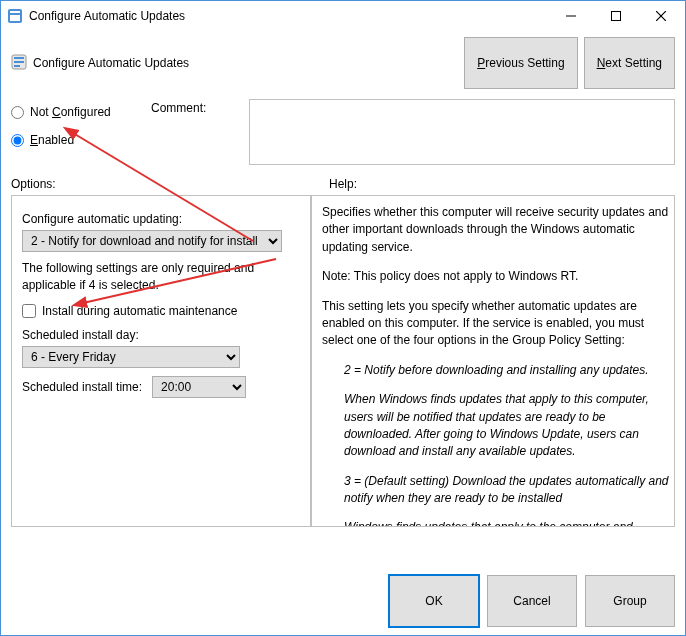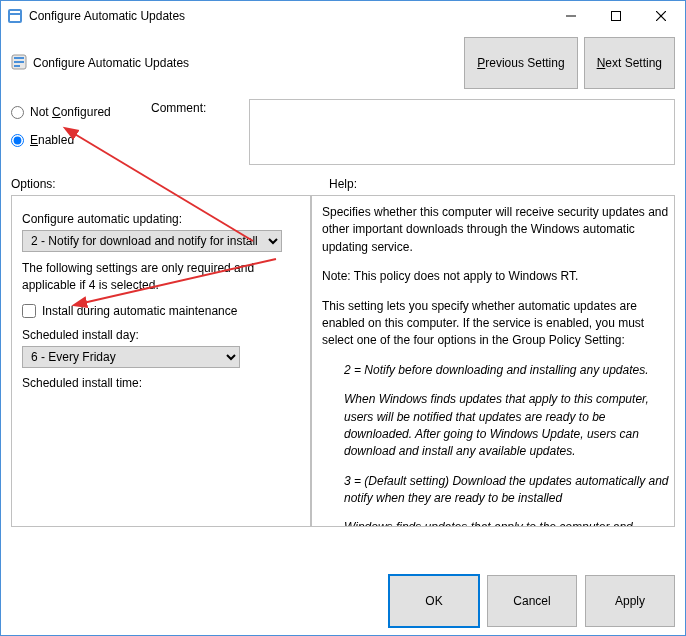--- a/index.html
+++ b/index.html
@@ -123,37 +123,40 @@
       <label class="chk-row">
         <input type="checkbox" style="">
         <span>Install during automatic maintenance</span>
       </label>
       <span class="opt-label">Scheduled install day:</span>
       <select class="sel-med">
         <option>6 - Every Friday</option>
       </select>
       <div class="time-row">
         <span>Scheduled install time:</span>
+        <select class="sel-sm">
+          <option>20:00</option>
+        </select>
       </div>
     </div>
     <div class="panel help">
       <p>Specifies whether this computer will receive security updates and other important downloads through the Windows automatic updating service.</p>
       <p>Note: This policy does not apply to Windows RT.</p>
       <p>This setting lets you specify whether automatic updates are enabled on this computer. If the service is enabled, you must select one of the four options in the Group Policy Setting:</p>
       <p class="indent">2 = Notify before downloading and installing any updates.</p>
       <p class="indent">When Windows finds updates that apply to this computer, users will be notified that updates are ready to be downloaded. After going to Windows Update, users can download and install any available updates.</p>
       <p class="indent">3 = (Default setting) Download the updates automatically and notify when they are ready to be installed</p>
       <p class="indent">Windows finds updates that apply to the computer and</p>
     </div>
   </div>
 
   <div class="bottombar">
     <button class="btn default">OK</button>
     <button class="btn">Cancel</button>
-    <button class="btn">Apply</button>
+    <button class="btn">Group</button>
   </div>
 
   <svg class="arrow-overlay" width="686" height="636">
     <defs>
       <marker id="ah" markerWidth="10" markerHeight="10" refX="2" refY="3" orient="auto">
         <path d="M0,0 L0,6 L8,3 z" fill="#e03030"></path>
       </marker>
     </defs>
     <line x1="252" y1="240" x2="72" y2="132" stroke="#e03030" stroke-width="2" marker-end="url(#ah)"></line>
     <line x1="275" y1="258" x2="82" y2="302" stroke="#e03030" stroke-width="2" marker-end="url(#ah)"></line>

